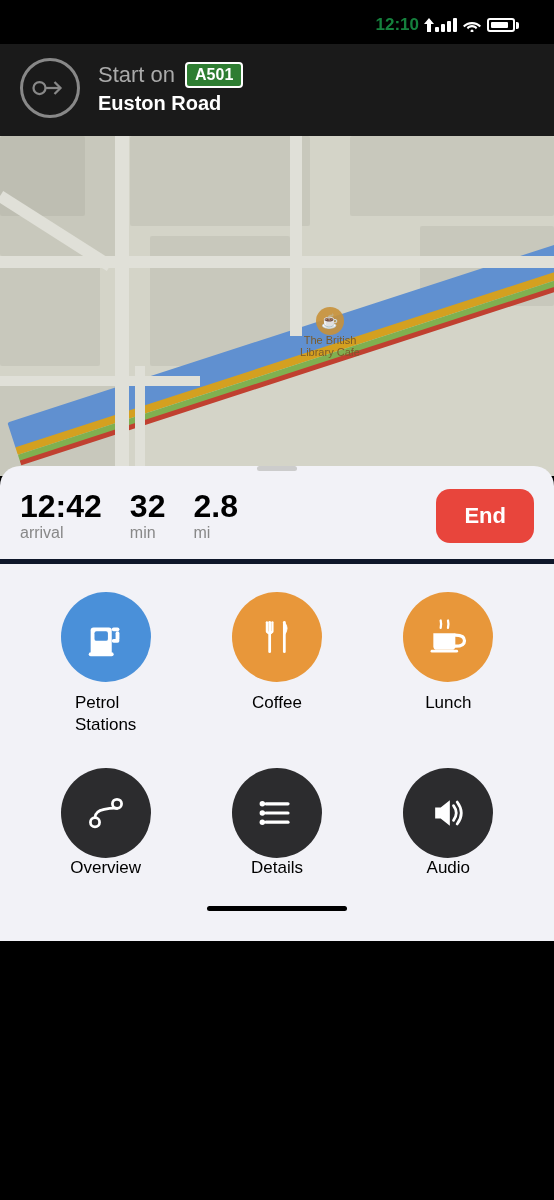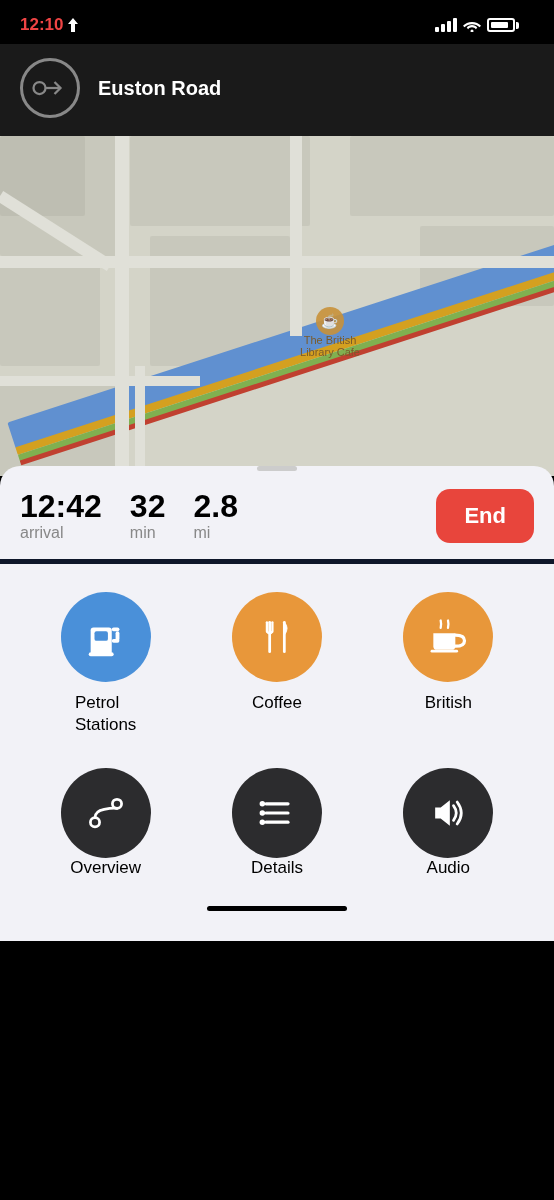--- a/index.html
+++ b/index.html
@@ -9,23 +9,23 @@
       width: 554px;
       height: 1200px;
       overflow: hidden;
       font-family: -apple-system, 'Helvetica Neue', Arial, sans-serif;
       background: #000;
     }
 
     
     .status-bar {
       background: #000;
-      color: #ef4444;
-      display: flex;
-      justify-content: space-between;
+      color: #15803d;
+      display: flex;
+      justify-content: flex-end;
       align-items: center;
       padding: 12px 35px 6px 20px;
       height: 44px;
     }
     .status-time {
       font-size: 17px;
       font-weight: 600;
       display: flex;
       align-items: center;
       gap: 4px;
@@ -292,20 +292,24 @@
 
 <div class="nav-header">
   <div class="nav-icon-circle">
     <svg width="36" height="24" viewBox="0 0 48 28">
       <circle cx="10" cy="14" r="8" fill="none" stroke="#888" stroke-width="3"></circle>
       <line x1="18" y1="14" x2="38" y2="14" stroke="#888" stroke-width="3"></line>
       <polyline points="30,6 38,14 30,22" fill="none" stroke="#888" stroke-width="3"></polyline>
     </svg>
   </div>
   <div class="nav-text">
+    <div class="nav-start-line">
+      <span class="nav-start-label">Start on</span>
+      <span class="road-badge">A501</span>
+    </div>
     <div class="nav-road-name">Euston Road</div>
   </div>
 </div>
 
 <div class="map-area">
   <svg class="map-svg" viewBox="0 0 554 340">
 
     <rect width="554" height="340" fill="#d4d4c8"></rect>
 
     <rect x="0" y="0" width="120" height="120" fill="#c8c8bc" rx="2"></rect>
@@ -400,21 +404,21 @@
           <path d="M8,20 L8,34 Q8,38 12,38 L28,38 Q32,38 32,34 L32,20 Z" fill="white"></path>
 
           <path d="M32,22 Q42,22 42,28 Q42,34 32,34" fill="none" stroke="white" stroke-width="3.5" stroke-linecap="round"></path>
 
           <rect x="5" y="38" width="30" height="3" rx="1.5" fill="white"></rect>
 
           <path d="M16,14 Q17,10 16,6" fill="none" stroke="white" stroke-width="2.5" stroke-linecap="round"></path>
           <path d="M24,14 Q25,10 24,6" fill="none" stroke="white" stroke-width="2.5" stroke-linecap="round"></path>
         </svg>
       </div>
-      <span class="poi-label">British</span>
+      <span class="poi-label">Lunch</span>
     </div>
   </div>
 
   <div class="action-row">
 
     <div class="action-item">
       <div class="action-circle">
         <svg width="44" height="44" viewBox="0 0 48 48">
 
           <circle cx="12" cy="34" r="5" fill="none" stroke="white" stroke-width="3"></circle>

